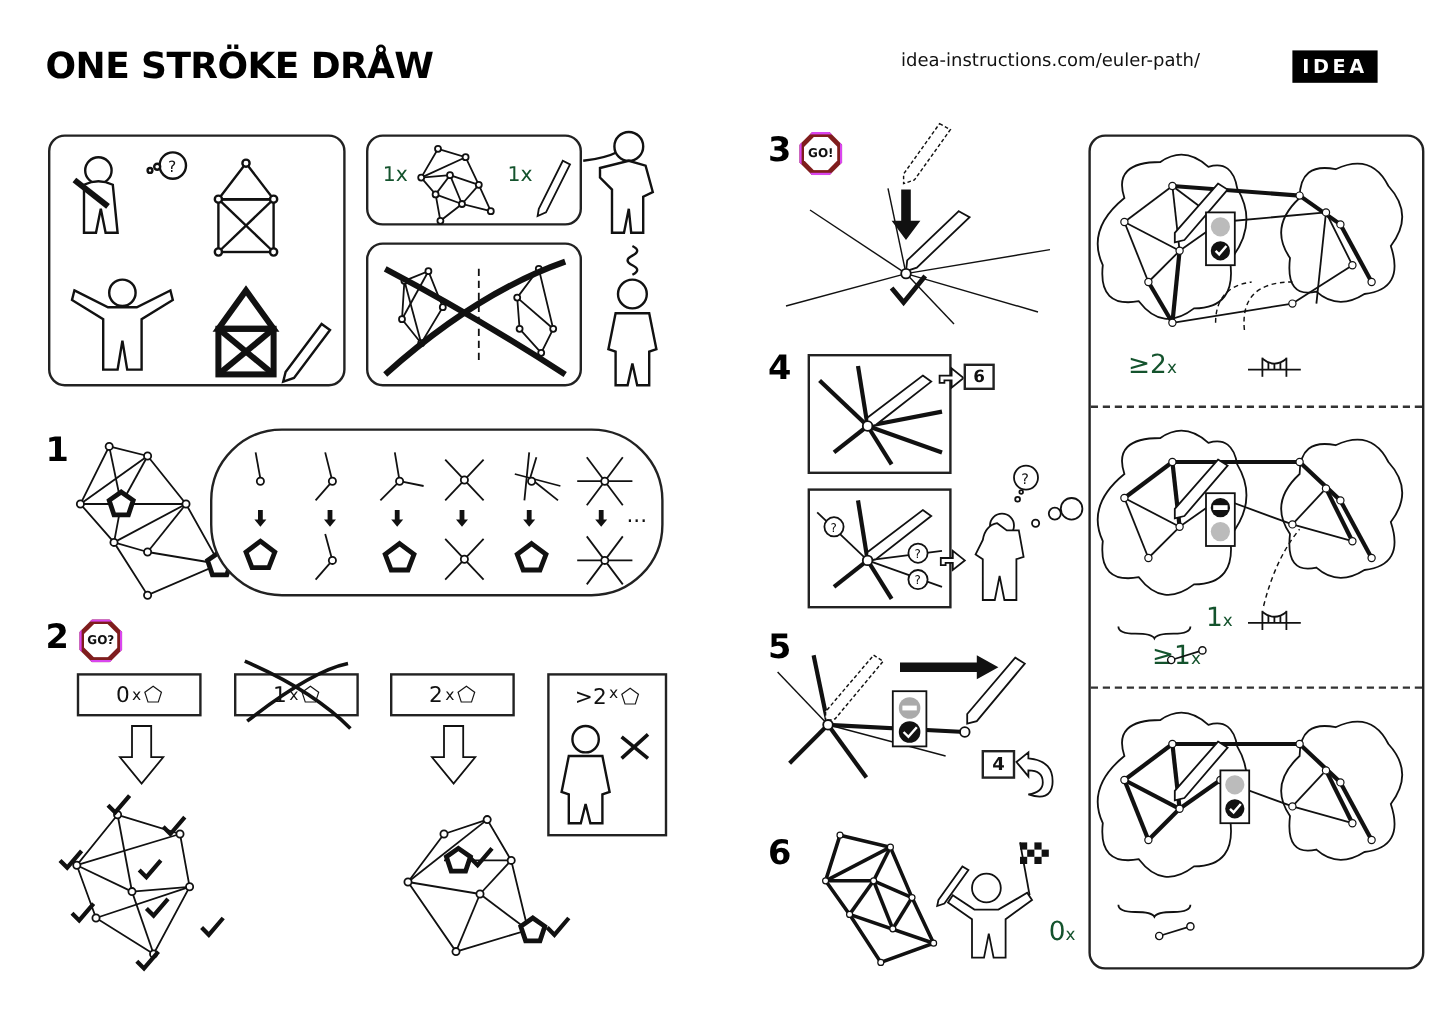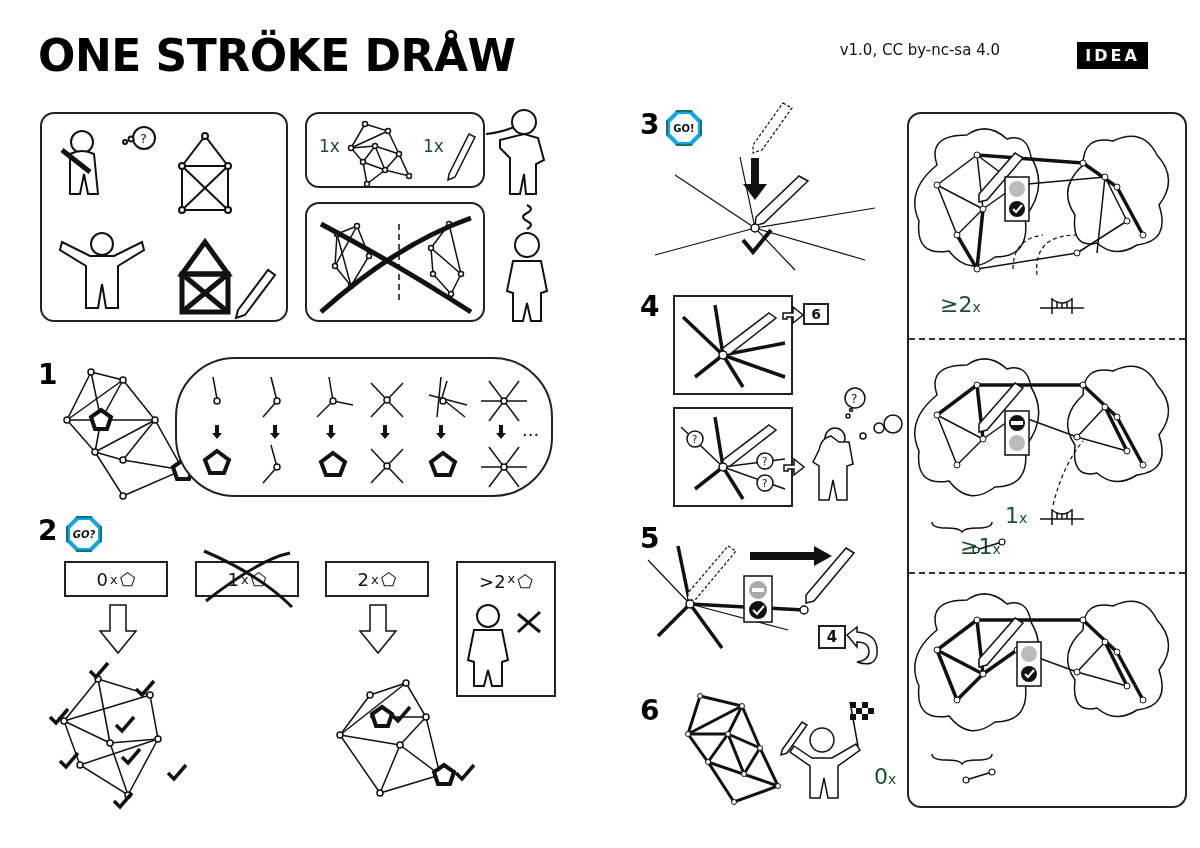--- a/index.html
+++ b/index.html
@@ -1,36 +1,36 @@
 <!DOCTYPE html>
 <html><head>
 <meta charset="utf-8">
 <style>
   html, body { margin:0; padding:0; background:#ffffff; }
   body { width:1200px; height:848px; position:relative; overflow:hidden; font-family:"DejaVu Sans", sans-serif; color:#111; }
-  .title { position:absolute; left:38px; top:30px; font-family:"DejaVu Sans", sans-serif; font-weight:900; font-size:44px; letter-spacing:-0.5px; color:#000; line-height:52px; }
+  .title { position:absolute; left:38px; top:30px; font-family:"DejaVu Sans", sans-serif; font-weight:900; font-size:30px; letter-spacing:-0.5px; color:#000; line-height:52px; }
   .hdr { position:absolute; right:200px; top:40px; text-align:right; font-size:15px; line-height:21px; color:#111; font-family:"DejaVu Sans", sans-serif; }
   .logo { position:absolute; left:1077px; top:42px; width:71px; height:27px; background:#000; color:#fff; font-weight:900; font-size:16px; letter-spacing:3px; display:flex; align-items:center; justify-content:center; font-family:"DejaVu Sans", sans-serif; }
   .panel { position:absolute; border:2px solid #222; border-radius:14px; background:#fff; box-sizing:border-box; }
   .stepnum { position:absolute; font-weight:900; font-size:28px; color:#000; font-family:"DejaVu Sans", sans-serif; }
-  .badge { position:absolute; width:32px; height:32px; border:2px solid #0f766e; clip-path:polygon(30% 0,70% 0,100% 30%,100% 70%,70% 100%,30% 100%,0 70%,0 30%); background:#0ea5e9; }
+  .badge { position:absolute; width:32px; height:32px; border:2px solid #d946ef; clip-path:polygon(30% 0,70% 0,100% 30%,100% 70%,70% 100%,30% 100%,0 70%,0 30%); background:#7f1d1d; }
   .badge span { position:absolute; inset:2px; background:#fff; clip-path:polygon(30% 0,70% 0,100% 30%,100% 70%,70% 100%,30% 100%,0 70%,0 30%); display:flex; align-items:center; justify-content:center; font-size:10px; font-weight:900; }
   .cbox { position:absolute; border:2px solid #222; height:36px; display:flex; align-items:center; justify-content:center; font-size:18px; box-sizing:border-box; background:#fff; }
   .cbox .x { font-size:13px; margin:0 2px; }
   .lbl { position:absolute; font-size:20px; color:#14532d; font-family:"DejaVu Sans", sans-serif; }
   .lbl small { font-size:14px; }
   svg { position:absolute; overflow:visible; }
   .dash { position:absolute; left:909px; width:276px; border-top:2px dashed #333; }
 </style>
 </head>
 <body>
 
 <div class="title">ONE STRÖKE DRÅW</div>
 <div class="hdr">
-  <div>v1.0, CC by-nc-sa 4.0</div>
+  <div>idea-instructions.com/euler-path/</div>
 </div>
 <div class="logo">IDEA</div>
 
 <div class="panel" style="left:40px;top:112px;width:248px;height:210px;">
   <svg width="248" height="210" style="left:0;top:0">
 
     <g stroke="#111" stroke-width="2" fill="#fff">
       <circle cx="40" cy="28" r="11"></circle>
       <path d="M28 40 q12 -6 24 0 l4 40 h-10 l-4 -20 -4 20 h-10z"></path>
       <circle cx="102" cy="24" r="11"></circle>
@@ -209,21 +209,21 @@
       <path d="M152 66 h4 v8 h3 l-5 6 -5 -6 h3z"></path>
       <path d="M206 66 h4 v8 h3 l-5 6 -5 -6 h3z"></path>
       <path d="M262 66 h4 v8 h3 l-5 6 -5 -6 h3z"></path>
       <path d="M322 66 h4 v8 h3 l-5 6 -5 -6 h3z"></path>
     </g>
   </svg>
   <span style="position:absolute;left:345px;top:60px;font-size:18px;">...</span>
 </div>
 
 <div class="stepnum" style="left:38px;top:514px;">2</div>
-<div class="badge" style="left:66px;top:516px;font-style:italic;">
+<div class="badge" style="left:66px;top:516px;">
     <span>GO?</span>
   </div>
 
 <div class="cbox" style="left:64px;top:561px;width:104px;">
   <span>0</span>
     <span class="x">x</span>
     <span>⬠</span>
 </div>
 <div class="cbox" style="left:195px;top:561px;width:104px;">
   <span>1</span>

